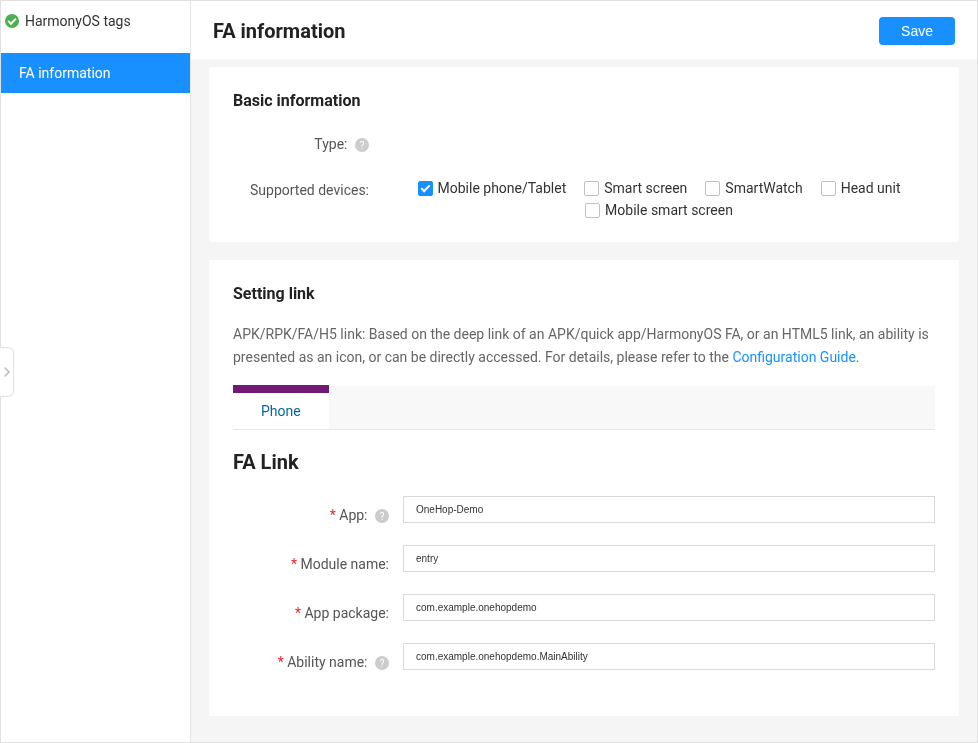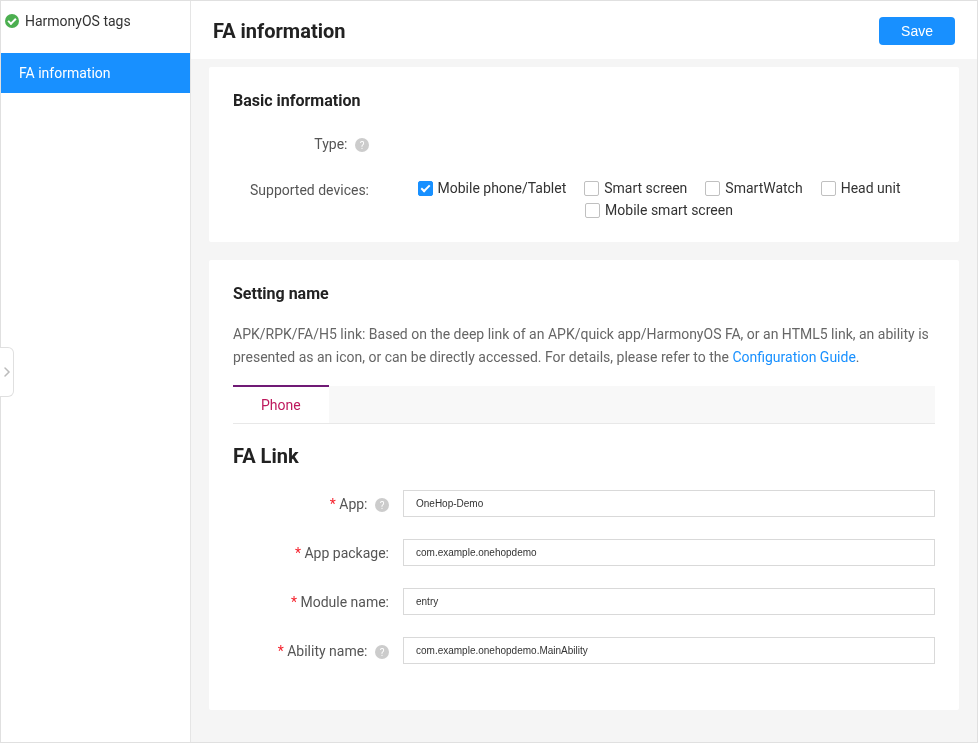--- a/index.html
+++ b/index.html
@@ -216,23 +216,23 @@
       display: flex;
       margin-bottom: 20px;
     }
     .tab {
       padding: 10px 28px;
       cursor: pointer;
       color: #666;
       border-bottom: 2px solid transparent;
     }
     .tab.active {
-      color: #be185d;
-      background: #fff;
-      border-top: 2px solid #701a75;
+      color: #0369a1;
+      background: #fff;
+      border-top: 8px solid #701a75;
       border-bottom: none;
       margin-top: -1px;
     }
     .subsection-title {
       font-weight: 700;
       color: #222;
       margin-bottom: 22px;
       font-size: 20px;
     }
     .text-input {
@@ -240,20 +240,21 @@
       max-width: 540px;
       border: 1px solid #d9d9d9;
       border-radius: 0;
       padding: 7px 12px;
       font-size: 10px;
       color: #333;
       background: #fff;
     }
     .fa-link .form-row {
       margin-bottom: 22px;
+      align-items: flex-end;
     }
     .fa-link .form-label {
       width: 170px;
     }
     .collapse-handle {
       position: absolute;
       left: 0;
       top: 50%;
       transform: translateY(-50%);
       width: 14px;
@@ -329,21 +330,21 @@
             <label class="checkbox-item">
               <span class="checkbox-box"></span>
               <span>Mobile smart screen</span>
             </label>
           </div>
         </div>
       </div>
     </section>
 
     <section class="card">
-      <h2 class="card-title">Setting name</h2>
+      <h2 class="card-title">Setting link</h2>
 
       <p class="description">
         <span>APK/RPK/FA/H5 link: Based on the deep link of an APK/quick app/HarmonyOS FA, or an HTML5 link, an ability is presented as an icon, or can be directly accessed. For details, please refer to the </span><a class="link">Configuration Guide</a><span>.</span>
       </p>
 
       <div class="tabs">
         <div class="tab active">Phone</div>
       </div>
 
       <div class="fa-link">
@@ -354,33 +355,33 @@
             <span>App:</span>
             <span class="help-icon">?</span>
           </div>
           <div class="form-control">
             <input type="text" class="text-input" value="OneHop-Demo" style="">
           </div>
         </div>
 
         <div class="form-row">
           <div class="form-label required">
+            <span>Module name:</span>
+          </div>
+          <div class="form-control">
+            <input type="text" class="text-input" value="entry" style="">
+          </div>
+        </div>
+
+        <div class="form-row">
+          <div class="form-label required">
             <span>App package:</span>
           </div>
           <div class="form-control">
             <input type="text" class="text-input" value="com.example.onehopdemo" style="">
-          </div>
-        </div>
-
-        <div class="form-row">
-          <div class="form-label required">
-            <span>Module name:</span>
-          </div>
-          <div class="form-control">
-            <input type="text" class="text-input" value="entry" style="">
           </div>
         </div>
 
         <div class="form-row">
           <div class="form-label required">
             <span>Ability name:</span>
             <span class="help-icon">?</span>
           </div>
           <div class="form-control">
             <input type="text" class="text-input" value="com.example.onehopdemo.MainAbility" style="">

